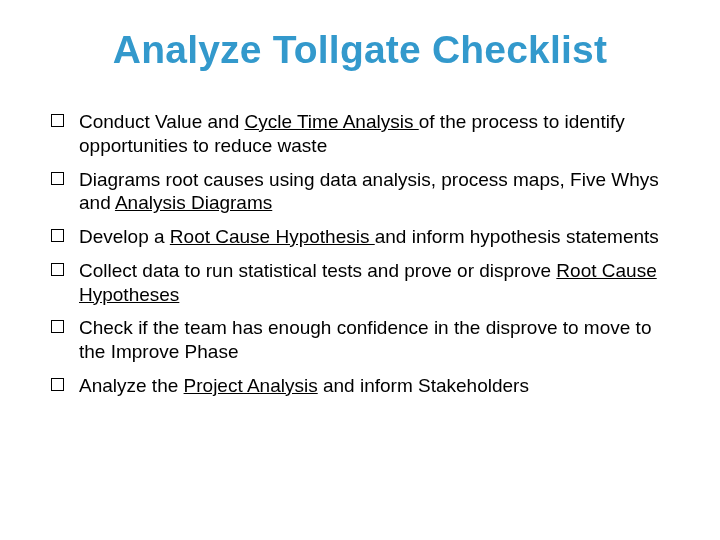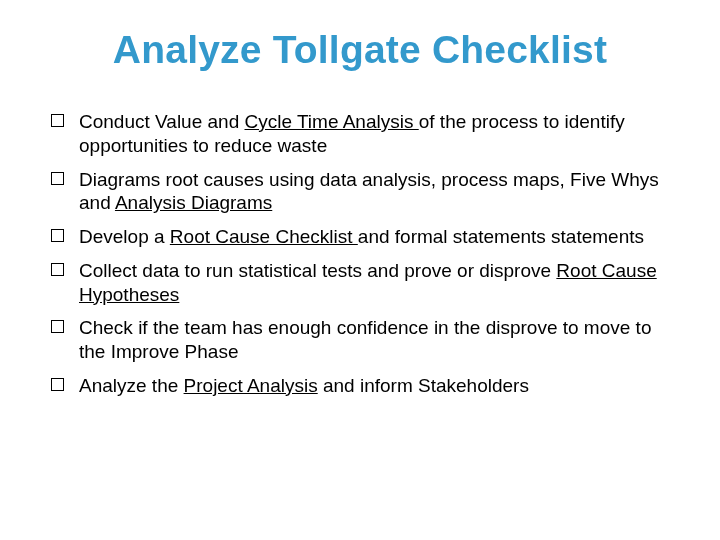--- a/index.html
+++ b/index.html
@@ -61,21 +61,21 @@
     <li>
       <span class="checkbox"></span>
       <span>Conduct Value and </span><span class="u">Cycle Time Analysis </span><span>of the process to identify opportunities to reduce waste</span>
     </li>
     <li>
       <span class="checkbox"></span>
       <span>Diagrams root causes using data analysis, process maps, Five Whys and </span><span class="u">Analysis Diagrams</span><span></span>
     </li>
     <li>
       <span class="checkbox"></span>
-      <span>Develop a </span><span class="u">Root Cause Checklist </span><span>and formal statements statements</span>
+      <span>Develop a </span><span class="u">Root Cause Hypothesis </span><span>and inform hypothesis statements</span>
     </li>
     <li>
       <span class="checkbox"></span>
       <span>Collect data to run statistical tests and prove or disprove </span><span class="u">Root Cause Hypotheses</span><span></span>
     </li>
     <li>
       <span class="checkbox"></span>
       <span>Check if the team has enough confidence in the disprove to move to the Improve Phase</span><span class="u"></span><span></span>
     </li>
     <li>

